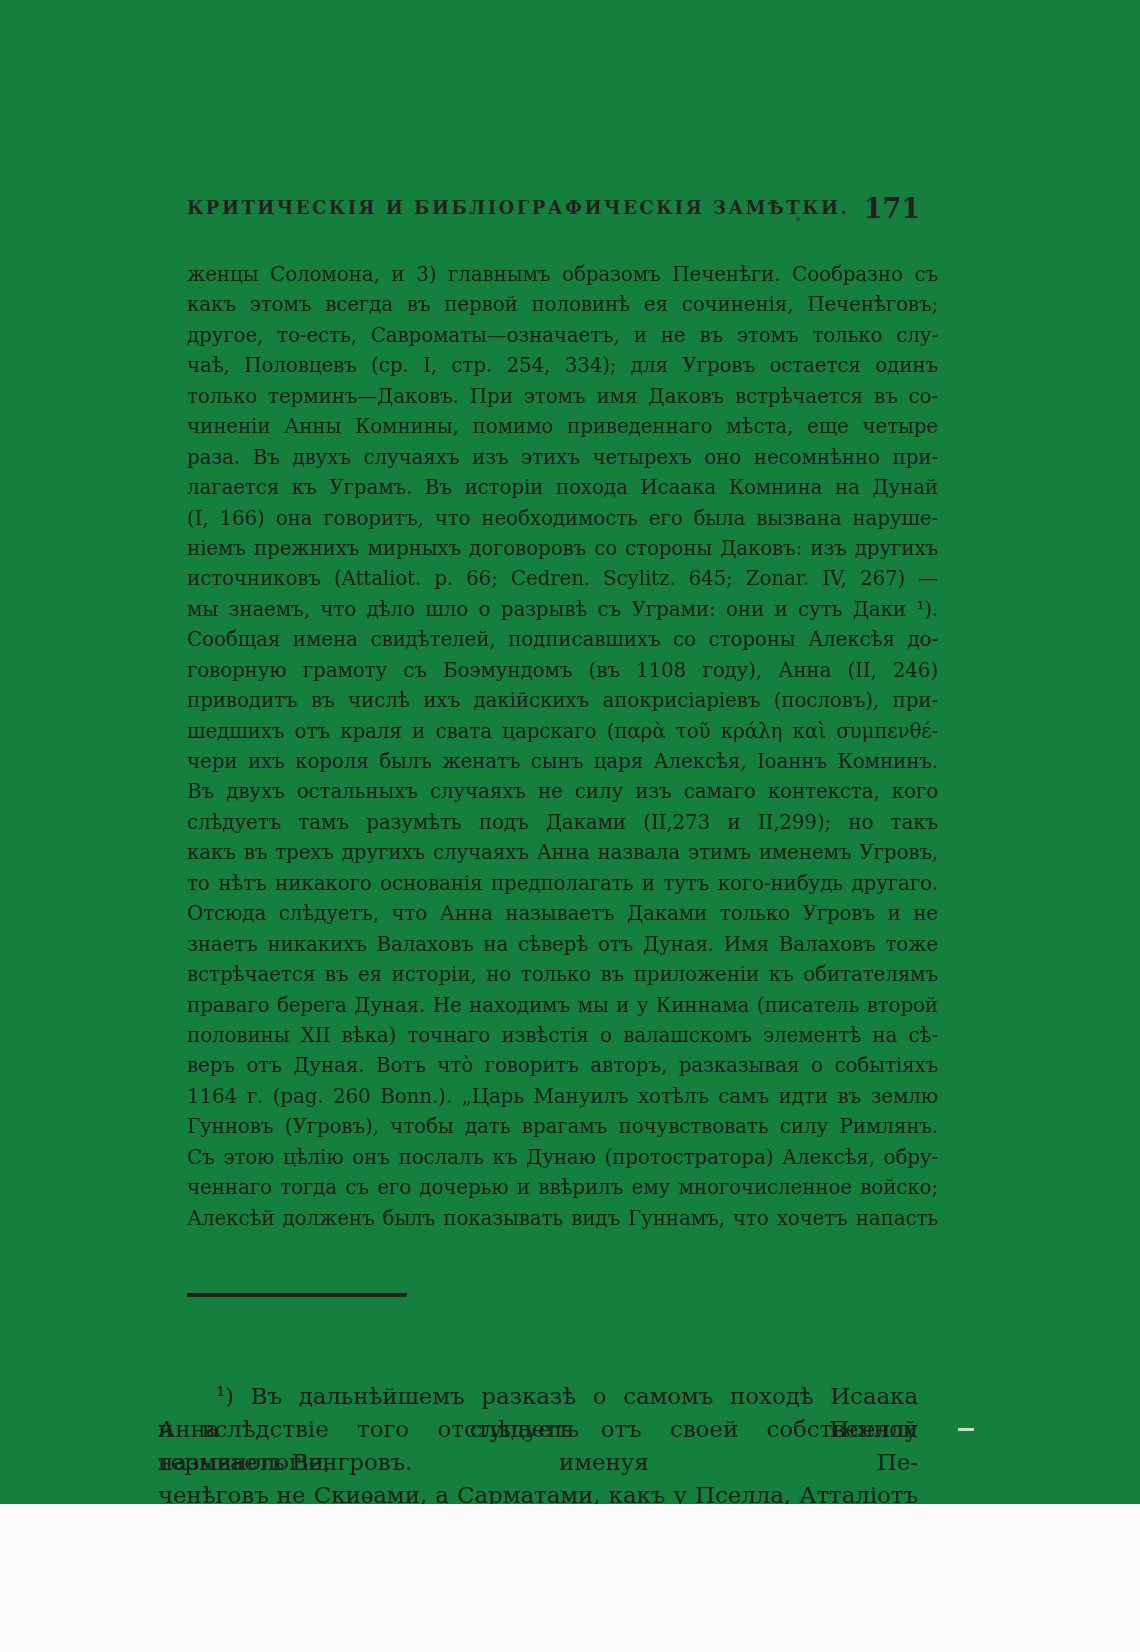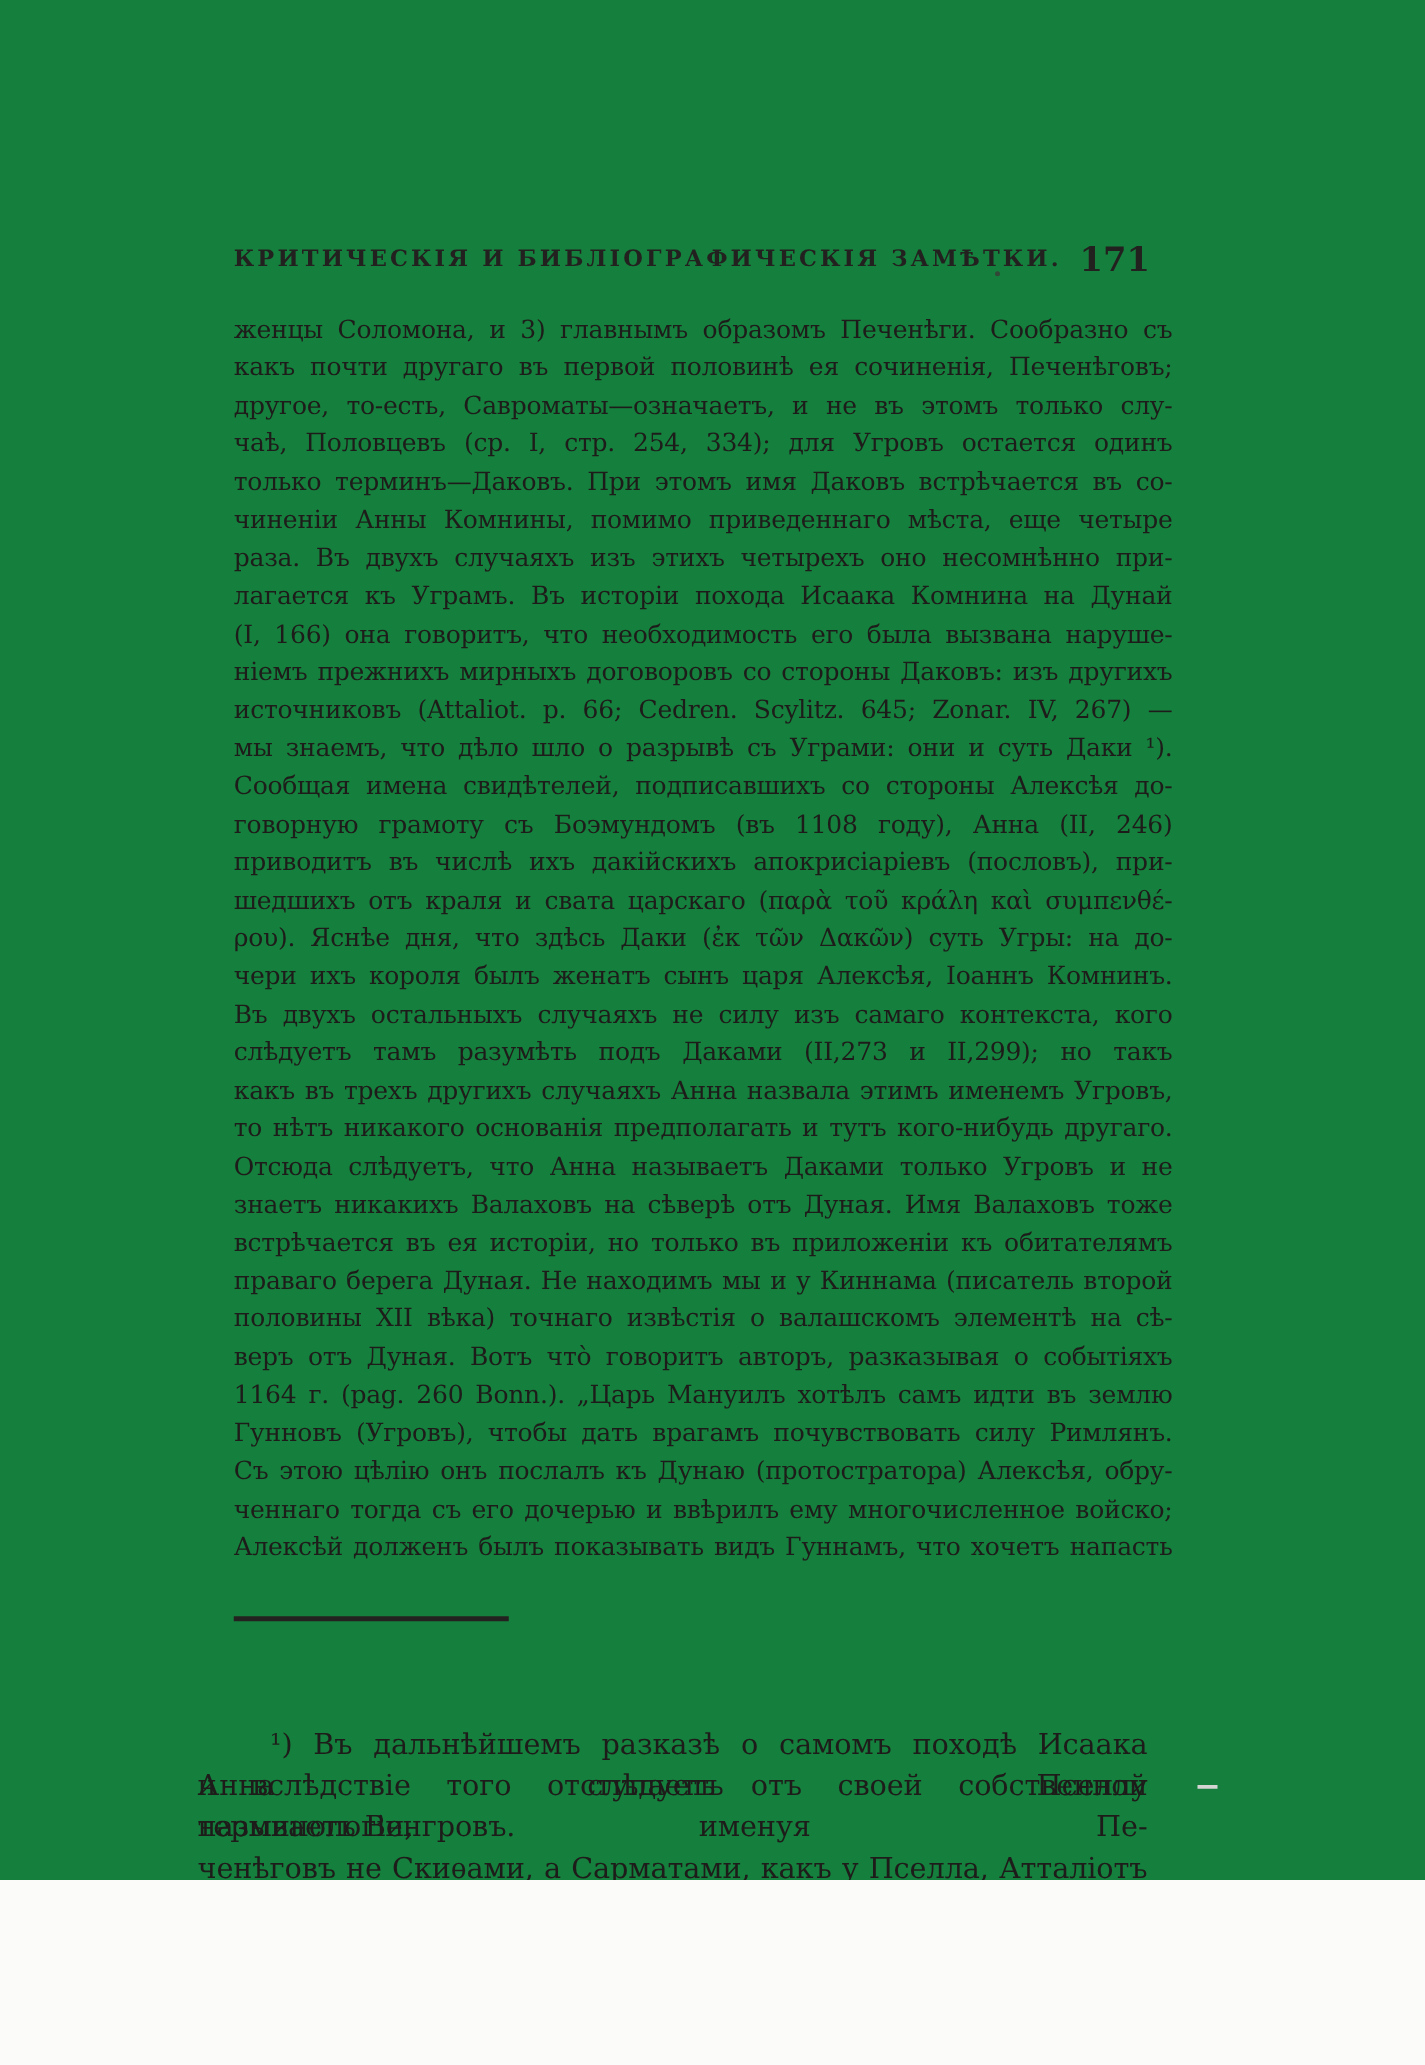--- a/index.html
+++ b/index.html
@@ -49,21 +49,21 @@
     top: 24px;
     width: 4px;
     height: 4px;
     border-radius: 50%;
     background: #3a3836;
     opacity: .8;
   }
   .body-text {
     position: absolute;
     left: 187px;
-    top: 248px;
+    top: 259px;
     width: 751px;
     font-size: 20px;
     letter-spacing: -0.2px;
     word-spacing: 0.5px;
   }
   .body-text .line {
     height: 30.45px;
     line-height: 30.45px;
     text-align: justify;
     text-align-last: justify;
@@ -109,36 +109,35 @@
 <div class="page">
 
   <div class="header">
     <span class="running-title">КРИТИЧЕСКІЯ И БИБЛІОГРАФИЧЕСКІЯ ЗАМѢТКИ.</span>
     <span class="header-speck"></span>
     <span class="page-number">171</span>
   </div>
 
   <div class="body-text">
       <div class="line">женцы Соломона, и 3) главнымъ образомъ Печенѣги. Сообразно съ</div>
-      <div class="line">какъ почти другаго въ первой половинѣ ея сочиненія, Печенѣговъ;</div>
+      <div class="line">какъ этомъ всегда въ первой половинѣ ея сочиненія, Печенѣговъ;</div>
       <div class="line">другое, то-есть, Савроматы—означаетъ, и не въ этомъ только слу-</div>
       <div class="line">чаѣ, Половцевъ (ср. I, стр. 254, 334); для Угровъ остается одинъ</div>
       <div class="line">только терминъ—Даковъ. При этомъ имя Даковъ встрѣчается въ со-</div>
       <div class="line">чиненіи Анны Комнины, помимо приведеннаго мѣста, еще четыре</div>
       <div class="line">раза. Въ двухъ случаяхъ изъ этихъ четырехъ оно несомнѣнно при-</div>
       <div class="line">лагается къ Уграмъ. Въ исторіи похода Исаака Комнина на Дунай</div>
       <div class="line">(I, 166) она говоритъ, что необходимость его была вызвана наруше-</div>
       <div class="line">ніемъ прежнихъ мирныхъ договоровъ со стороны Даковъ: изъ другихъ</div>
       <div class="line">источниковъ (Attaliot. p. 66; Cedren. Scylitz. 645; Zonar. IV, 267) —</div>
       <div class="line">мы знаемъ, что дѣло шло о разрывѣ съ Уграми: они и суть Даки ¹).</div>
       <div class="line">Сообщая имена свидѣтелей, подписавшихъ со стороны Алексѣя до-</div>
       <div class="line">говорную грамоту съ Боэмундомъ (въ 1108 году), Анна (II, 246)</div>
       <div class="line">приводитъ въ числѣ ихъ дакійскихъ апокрисіаріевъ (пословъ), при-</div>
       <div class="line">шедшихъ отъ краля и свата царскаго (παρὰ τοῦ κράλη καὶ συμπενθέ-</div>
-      <div class="line">ρου). Яснѣе дня, что здѣсь Даки (ἐκ τῶν Δακῶν) суть Угры: на до-</div>
       <div class="line">чери ихъ короля былъ женатъ сынъ царя Алексѣя, Іоаннъ Комнинъ.</div>
       <div class="line">Въ двухъ остальныхъ случаяхъ не силу изъ самаго контекста, кого</div>
       <div class="line">слѣдуетъ тамъ разумѣть подъ Даками (II,273 и II,299); но такъ</div>
       <div class="line">какъ въ трехъ другихъ случаяхъ Анна назвала этимъ именемъ Угровъ,</div>
       <div class="line">то нѣтъ никакого основанія предполагать и тутъ кого-нибудь другаго.</div>
       <div class="line">Отсюда слѣдуетъ, что Анна называетъ Даками только Угровъ и не</div>
       <div class="line">знаетъ никакихъ Валаховъ на сѣверѣ отъ Дуная. Имя Валаховъ тоже</div>
       <div class="line">встрѣчается въ ея исторіи, но только въ приложеніи къ обитателямъ</div>
       <div class="line">праваго берега Дуная. Не находимъ мы и у Киннама (писатель второй</div>
       <div class="line">половины XII вѣка) точнаго извѣстія о валашскомъ элементѣ на сѣ-</div>

